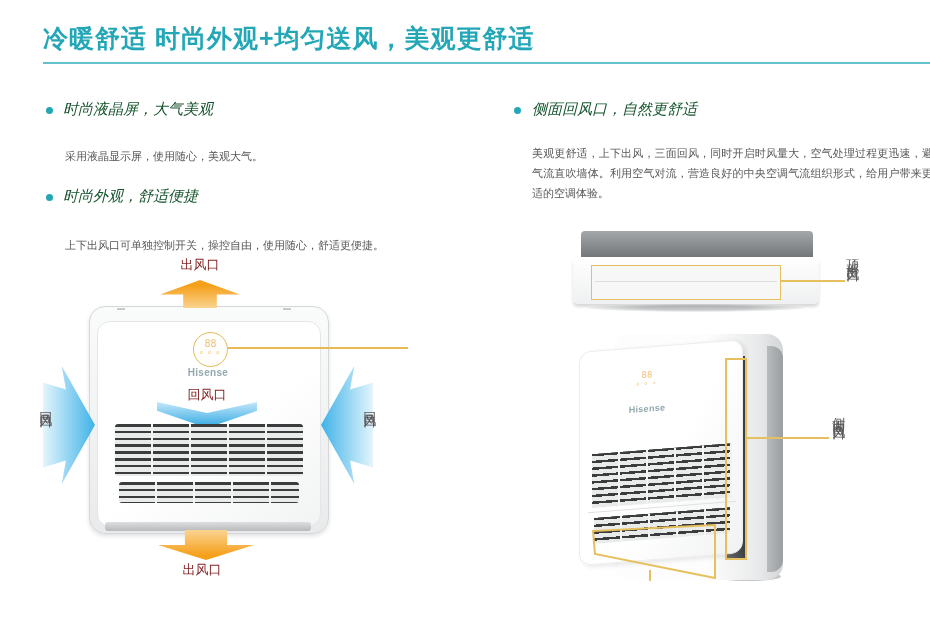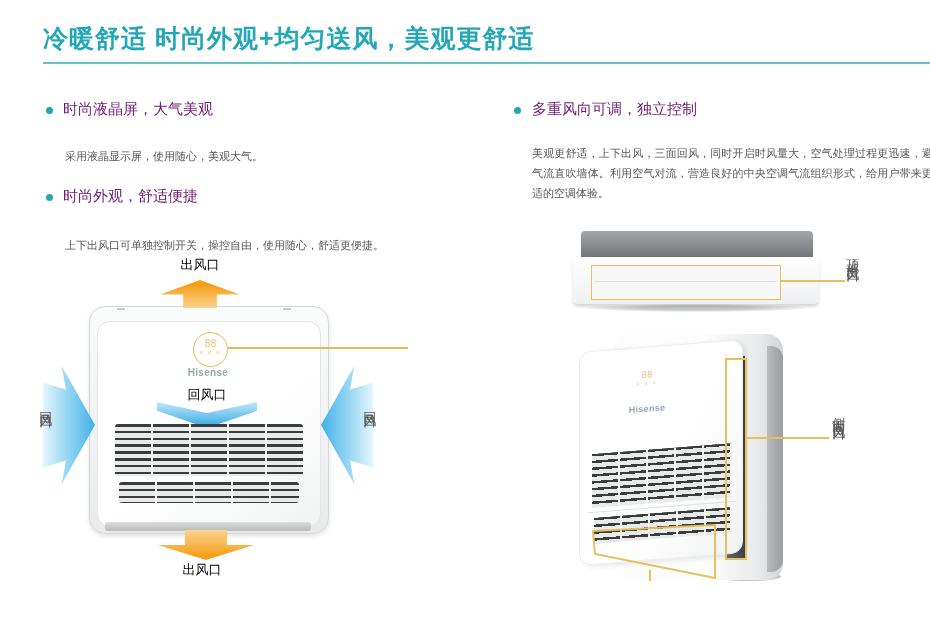--- a/index.html
+++ b/index.html
@@ -6,27 +6,27 @@
   .page{position:relative;width:930px;height:581px;background:#fff;overflow:hidden;
         font-family:"Liberation Sans",sans-serif;color:#595757;margin-left:25px;}
   .abs{position:absolute;}
 
   
   .page-title{left:18px;top:22px;font-size:25px;font-weight:600;color:#23A7B7;letter-spacing:1px;white-space:nowrap;}
   .title-rule{left:18px;top:62px;width:894px;height:2px;background:#63C2CC;}
 
   
   .feat-dot{width:7px;height:7px;border-radius:50%;background:#23A7B7;}
-  .feat-title{font-size:15px;color:#701a75;white-space:nowrap;}
+  .feat-title{font-size:15px;color:#14532d;white-space:nowrap;font-style:italic;}
   .feat-desc{font-size:11px;color:#595757;line-height:20px;}
   .d1{left:40px;top:146px;}
   .d2{left:40px;top:235px;text-align:center;}
   .d3{left:507px;top:143px;width:412px;text-align:justify;}
 
-  .lbl{font-size:13px;color:#000000;text-align:center;}
+  .lbl{font-size:13px;color:#7f1d1d;text-align:center;}
   .vert-label{writing-mode:vertical-rl;text-orientation:upright;font-size:13px;color:#595757;letter-spacing:3px;line-height:1.1;}
 
   
   .arrow-up-orange{left:135px;top:280px;width:80px;height:28px;z-index:3;
      background:linear-gradient(to bottom,#F5A01B 20%,#FBD391);
      clip-path:polygon(50% 0,100% 52%,71% 52%,71% 100%,29% 100%,29% 52%,0 52%);}
   .arrow-down-orange{left:133px;top:530px;width:96px;height:30px;z-index:3;
      background:linear-gradient(to bottom,#FBD391,#F5A01B 85%);
      clip-path:polygon(28% 0,72% 0,72% 50%,100% 50%,50% 100%,0 50%,28% 50%);}
   .lf-shell{left:64px;top:306px;width:238px;height:226px;border-radius:16px;z-index:2;
@@ -118,21 +118,21 @@
 
   <div class="abs feat-dot" style="left:21px;top:107px;"></div>
   <div class="abs feat-title" style="left:38px;top:100px;">时尚液晶屏，大气美观</div>
   <div class="abs feat-desc d1">采用液晶显示屏，使用随心，美观大气。</div>
 
   <div class="abs feat-dot" style="left:21px;top:194px;"></div>
   <div class="abs feat-title" style="left:38px;top:187px;">时尚外观，舒适便捷</div>
   <div class="abs feat-desc d2">上下出风口可单独控制开关，操控自由，使用随心，舒适更便捷。</div>
 
   <div class="abs feat-dot" style="left:489px;top:107px;"></div>
-  <div class="abs feat-title" style="left:507px;top:100px;">多重风向可调，独立控制</div>
+  <div class="abs feat-title" style="left:507px;top:100px;">侧面回风口，自然更舒适</div>
   <div class="abs feat-desc d3">美观更舒适，上下出风，三面回风，同时开启时风量大，空气处理过程更迅速，避免气流直吹墙体。利用空气对流，营造良好的中央空调气流组织形式，给用户带来更舒适的空调体验。</div>
 
   <div class="abs lbl lf-top-label">出风口</div>
   <div class="abs arrow-up-orange"></div>
 
   <div class="abs lf-shell"></div>
   <div class="abs lf-tick" style="left:92px;top:308px;"></div>
   <div class="abs lf-tick" style="left:258px;top:308px;"></div>
   <div class="abs lf-panel"></div>
 

